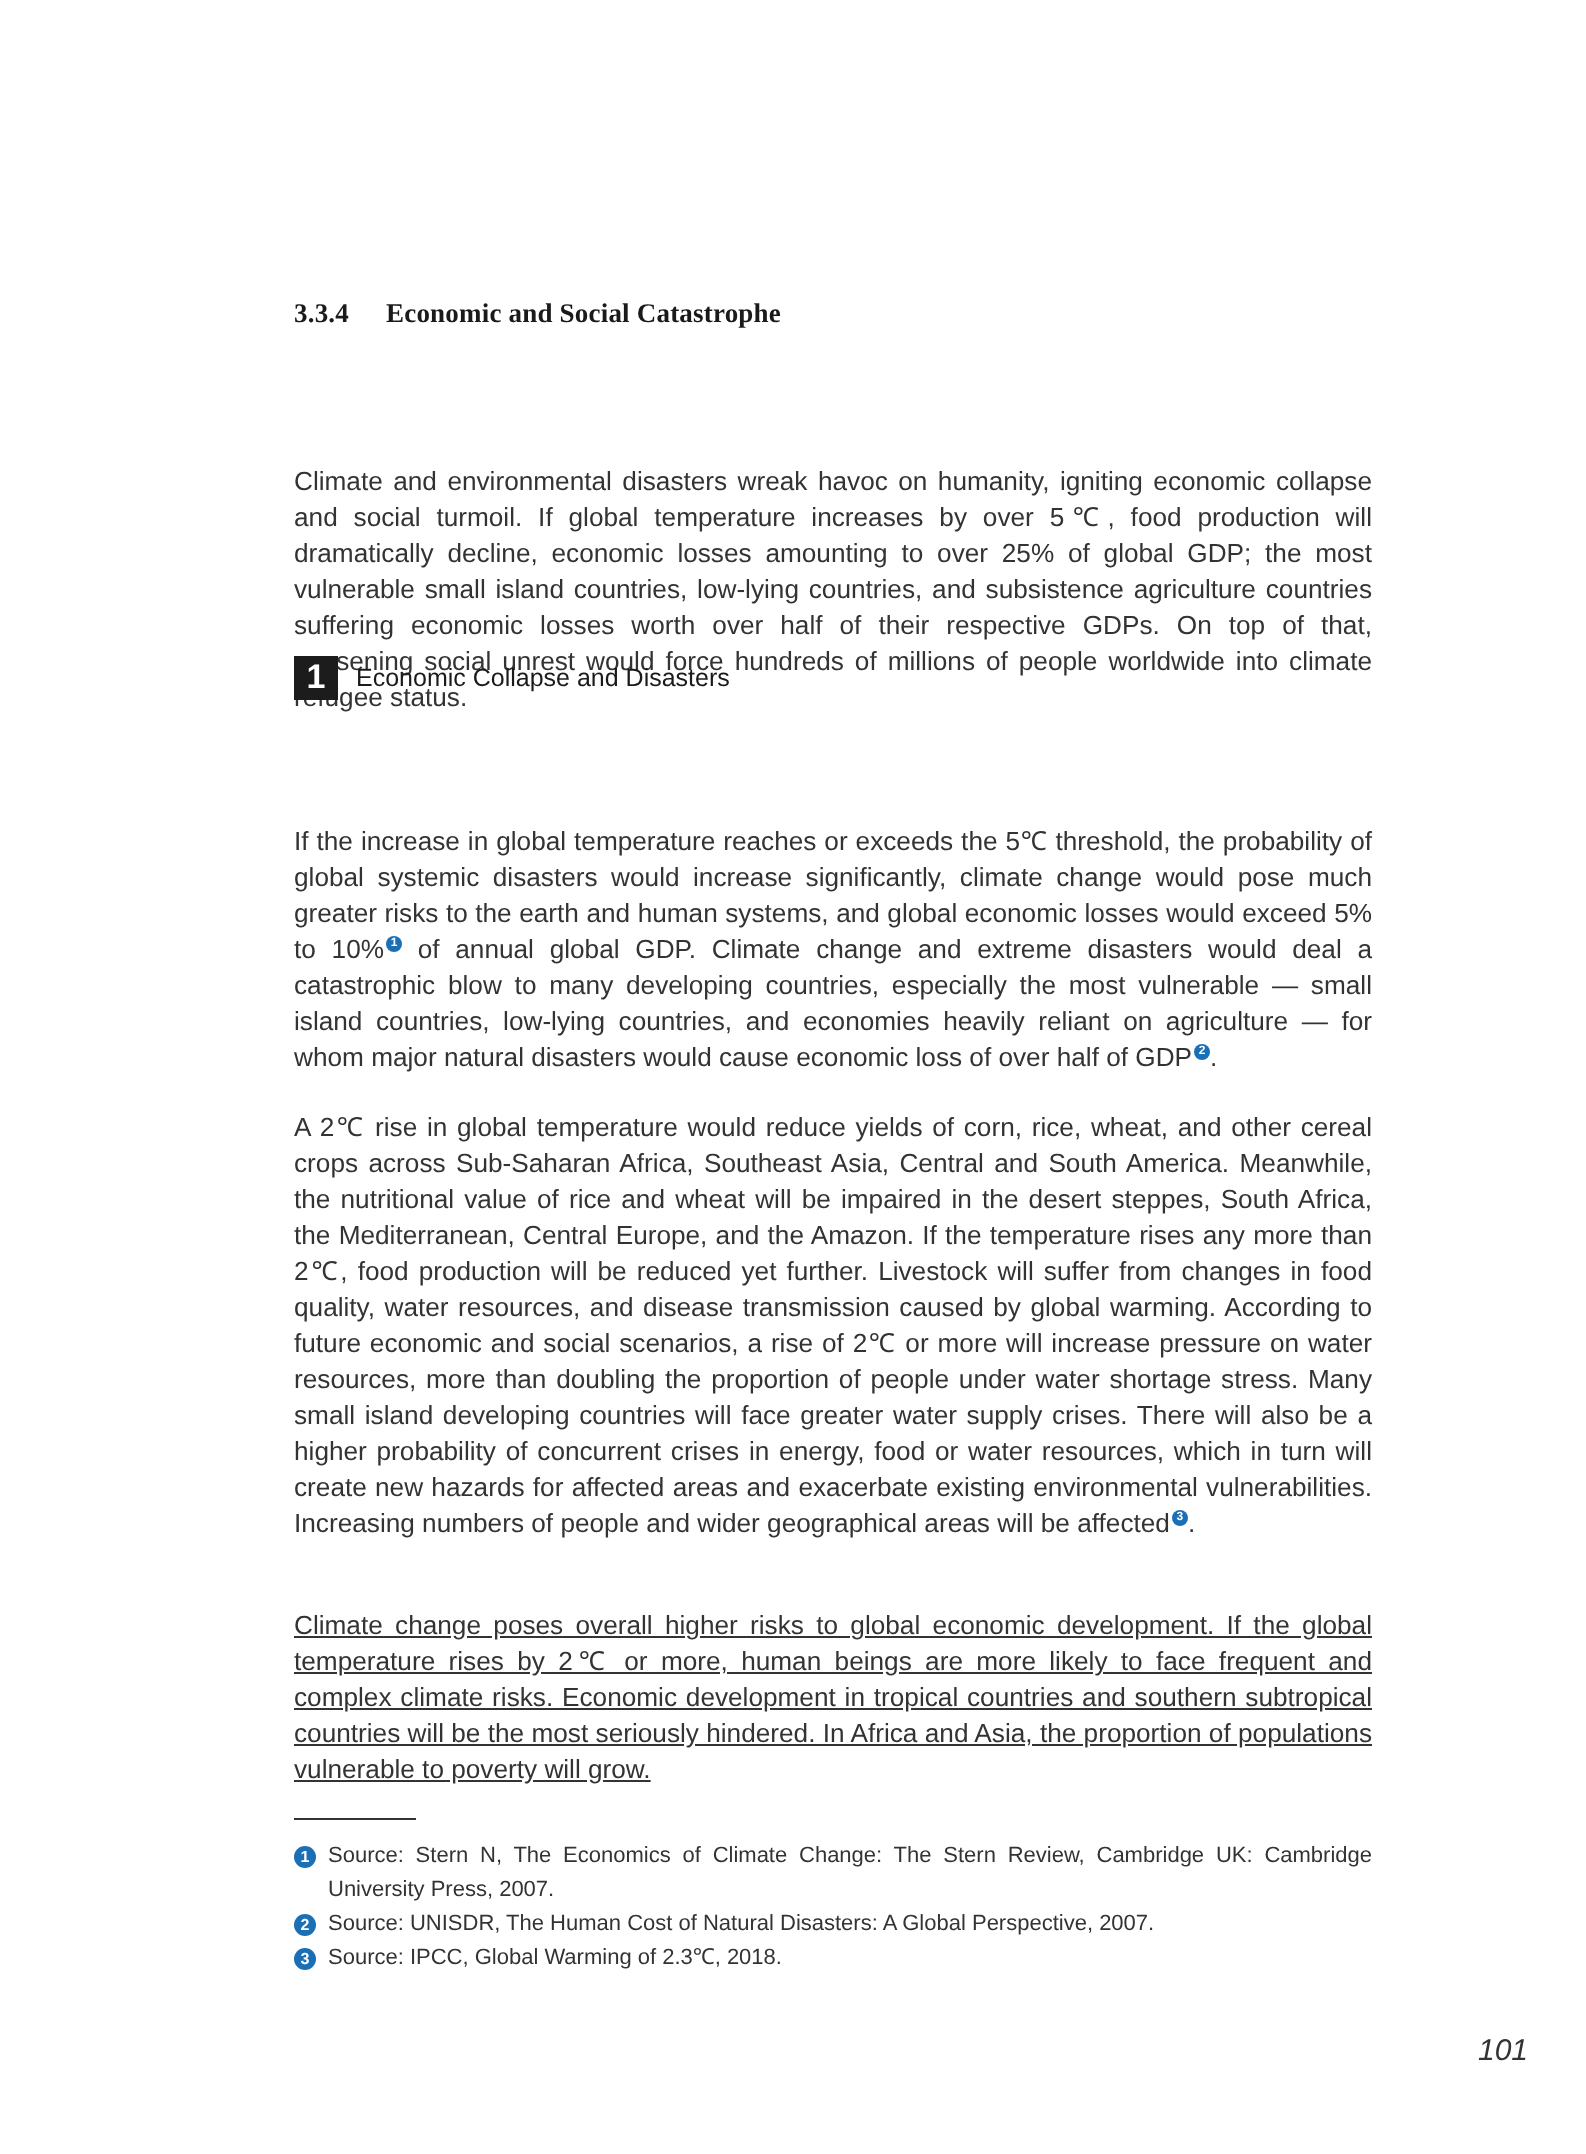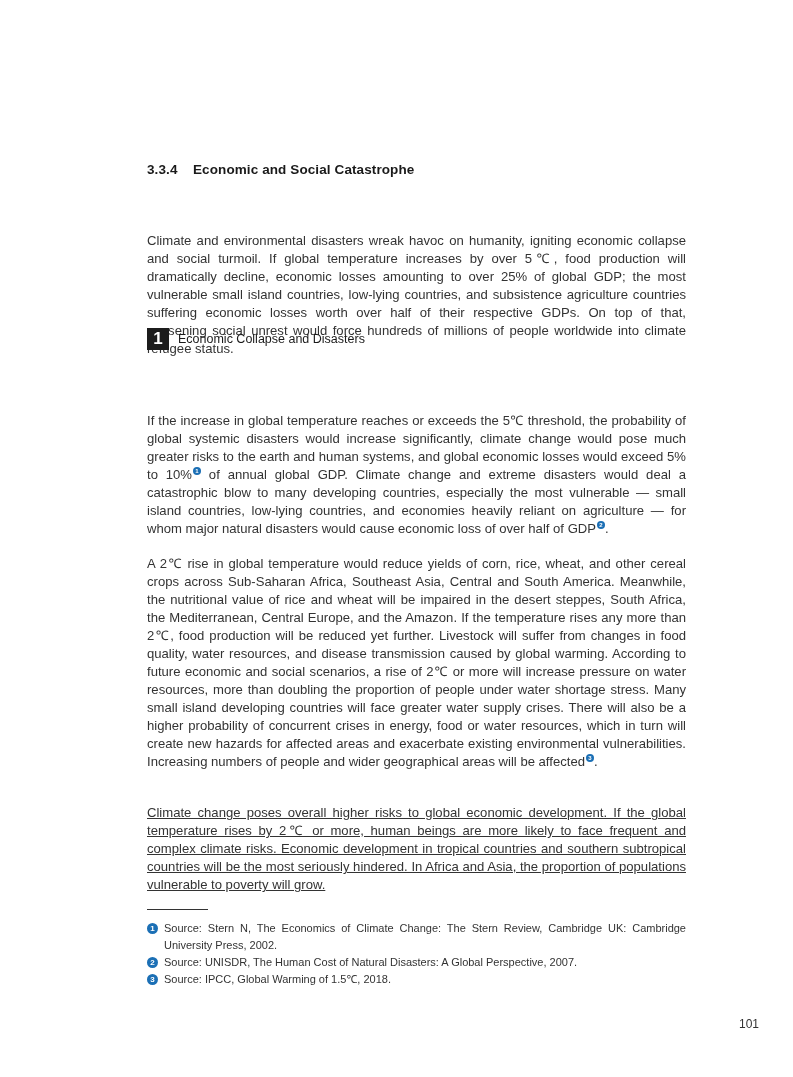--- a/index.html
+++ b/index.html
@@ -16,27 +16,28 @@
       color: #2a2a2a;
     }
     .page {
       position: absolute;
       left: 147px;
       top: 0;
       width: 539px;
     }
     .section-heading {
       position: absolute;
-      top: 162px;
+      top: 149px;
       left: 0;
       font-size: 13.5px;
       font-weight: bold;
       color: #1a1a1a;
       white-space: nowrap;
       letter-spacing: 0.1px;
+      font-family: Liberation Serif, serif;
     }
     .section-heading .num {
       display: inline-block;
       width: 46px;
     }
     .para {
       position: absolute;
       left: 0;
       width: 539px;
       font-size: 13.1px;
@@ -128,22 +129,23 @@
       margin-right: 6px;
     }
     .fn-text {
       flex: 1 1 auto;
       text-align: justify;
     }
     .page-number {
       position: absolute;
       top: 1017px;
       left: 739px;
-      font-size: 12px;
+      font-size: 15px;
       color: #333333;
+      font-style: italic;
     }
   </style>
 </head>
 <body>
 
 <div class="page">
 
   <div class="section-heading">
     <span class="num">3.3.4</span><span>Economic and Social Catastrophe</span>
   </div>
@@ -159,27 +161,27 @@
 
   <div class="para p2"><span>A 2℃ rise in global temperature would reduce yields of corn, rice, wheat, and other cereal crops across Sub-Saharan Africa, Southeast Asia, Central and South America. Meanwhile, the nutritional value of rice and wheat will be impaired in the desert steppes, South Africa, the Mediterranean, Central Europe, and the Amazon. If the temperature rises any more than 2℃, food production will be reduced yet further. Livestock will suffer from changes in food quality, water resources, and disease transmission caused by global warming. According to future economic and social scenarios, a rise of 2℃ or more will increase pressure on water resources, more than doubling the proportion of people under water shortage stress. Many small island developing countries will face greater water supply crises. There will also be a higher probability of concurrent crises in energy, food or water resources, which in turn will create new hazards for affected areas and exacerbate existing environmental vulnerabilities. Increasing numbers of people and wider geographical areas will be affected</span><span class="fn-ref">3</span><span>.</span></div>
 
   <div class="para p3">Climate change poses overall higher risks to global economic development. If the global temperature rises by 2℃ or more, human beings are more likely to face frequent and complex climate risks. Economic development in tropical countries and southern subtropical countries will be the most seriously hindered. In Africa and Asia, the proportion of populations vulnerable to poverty will grow.</div>
 
   <div class="fn-rule"></div>
 
   <div class="footnotes">
     <div class="fn-item">
       <span class="fn-icon">1</span>
-      <span class="fn-text">Source: Stern N, The Economics of Climate Change: The Stern Review, Cambridge UK: Cambridge University Press, 2002.</span>
+      <span class="fn-text">Source: Stern N, The Economics of Climate Change: The Stern Review, Cambridge UK: Cambridge University Press, 2007.</span>
     </div>
     <div class="fn-item">
       <span class="fn-icon">2</span>
       <span class="fn-text">Source: UNISDR, The Human Cost of Natural Disasters: A Global Perspective, 2007.</span>
     </div>
     <div class="fn-item">
       <span class="fn-icon">3</span>
-      <span class="fn-text">Source: IPCC, Global Warming of 1.5℃, 2018.</span>
+      <span class="fn-text">Source: IPCC, Global Warming of 2.3℃, 2018.</span>
     </div>
   </div>
 
 </div>
 
 <div class="page-number">101</div>
 
 </body></html>

